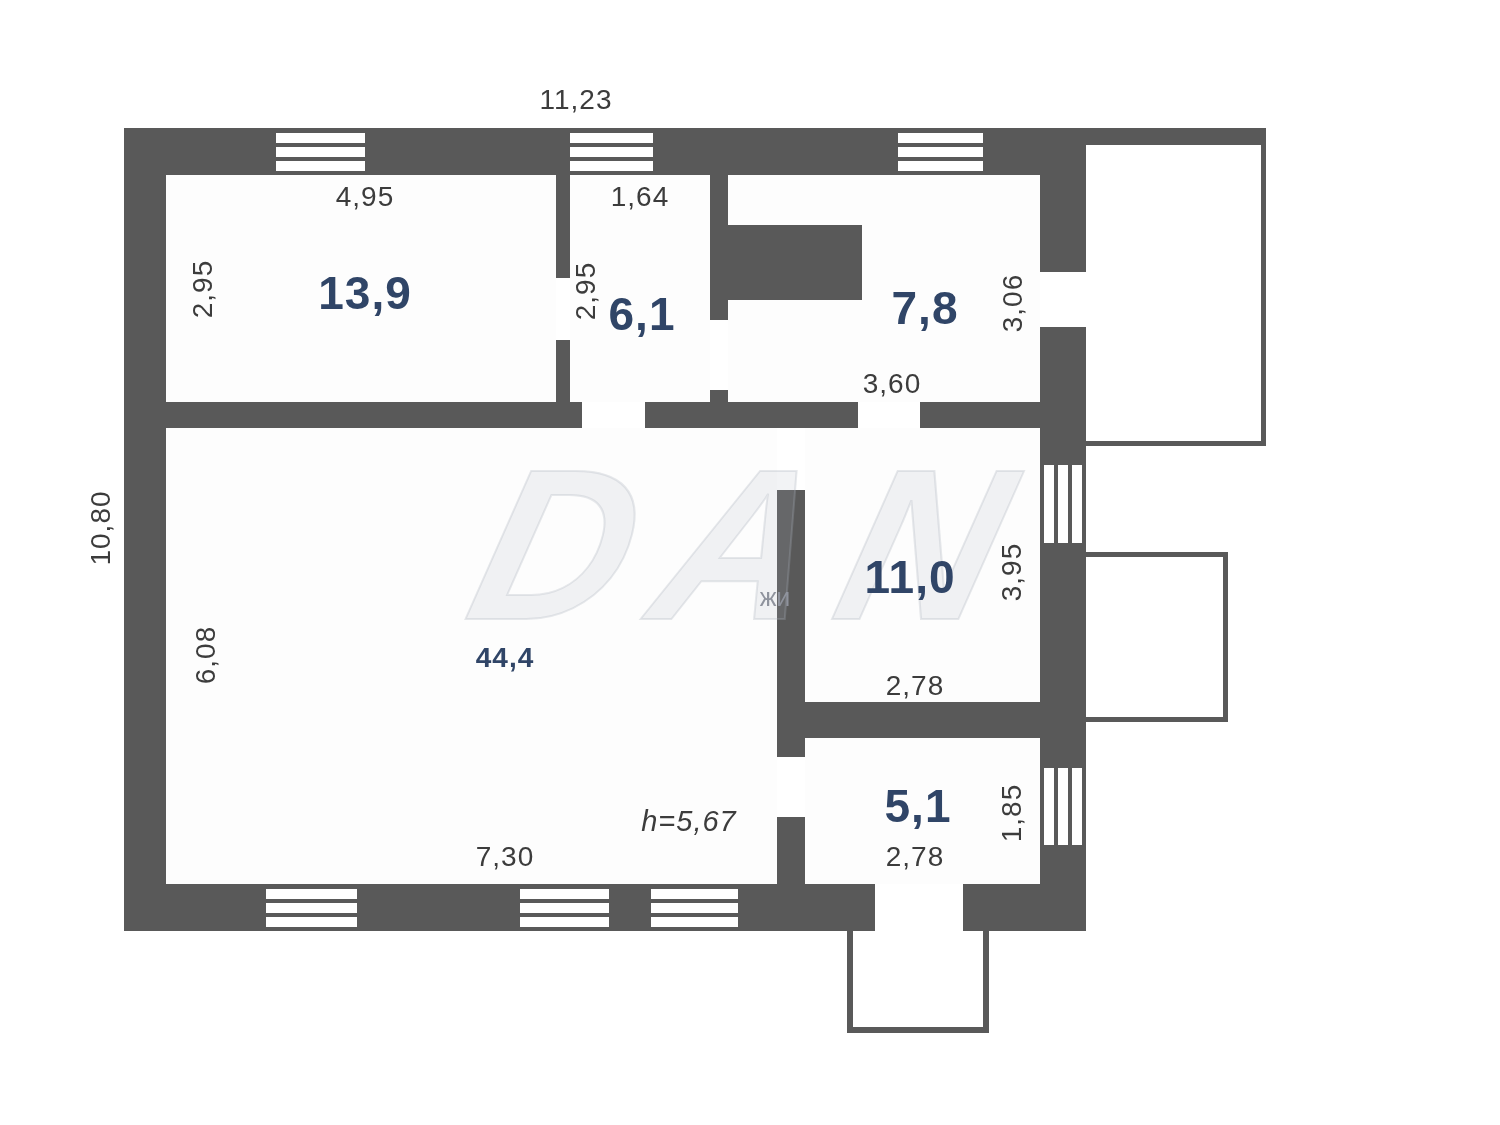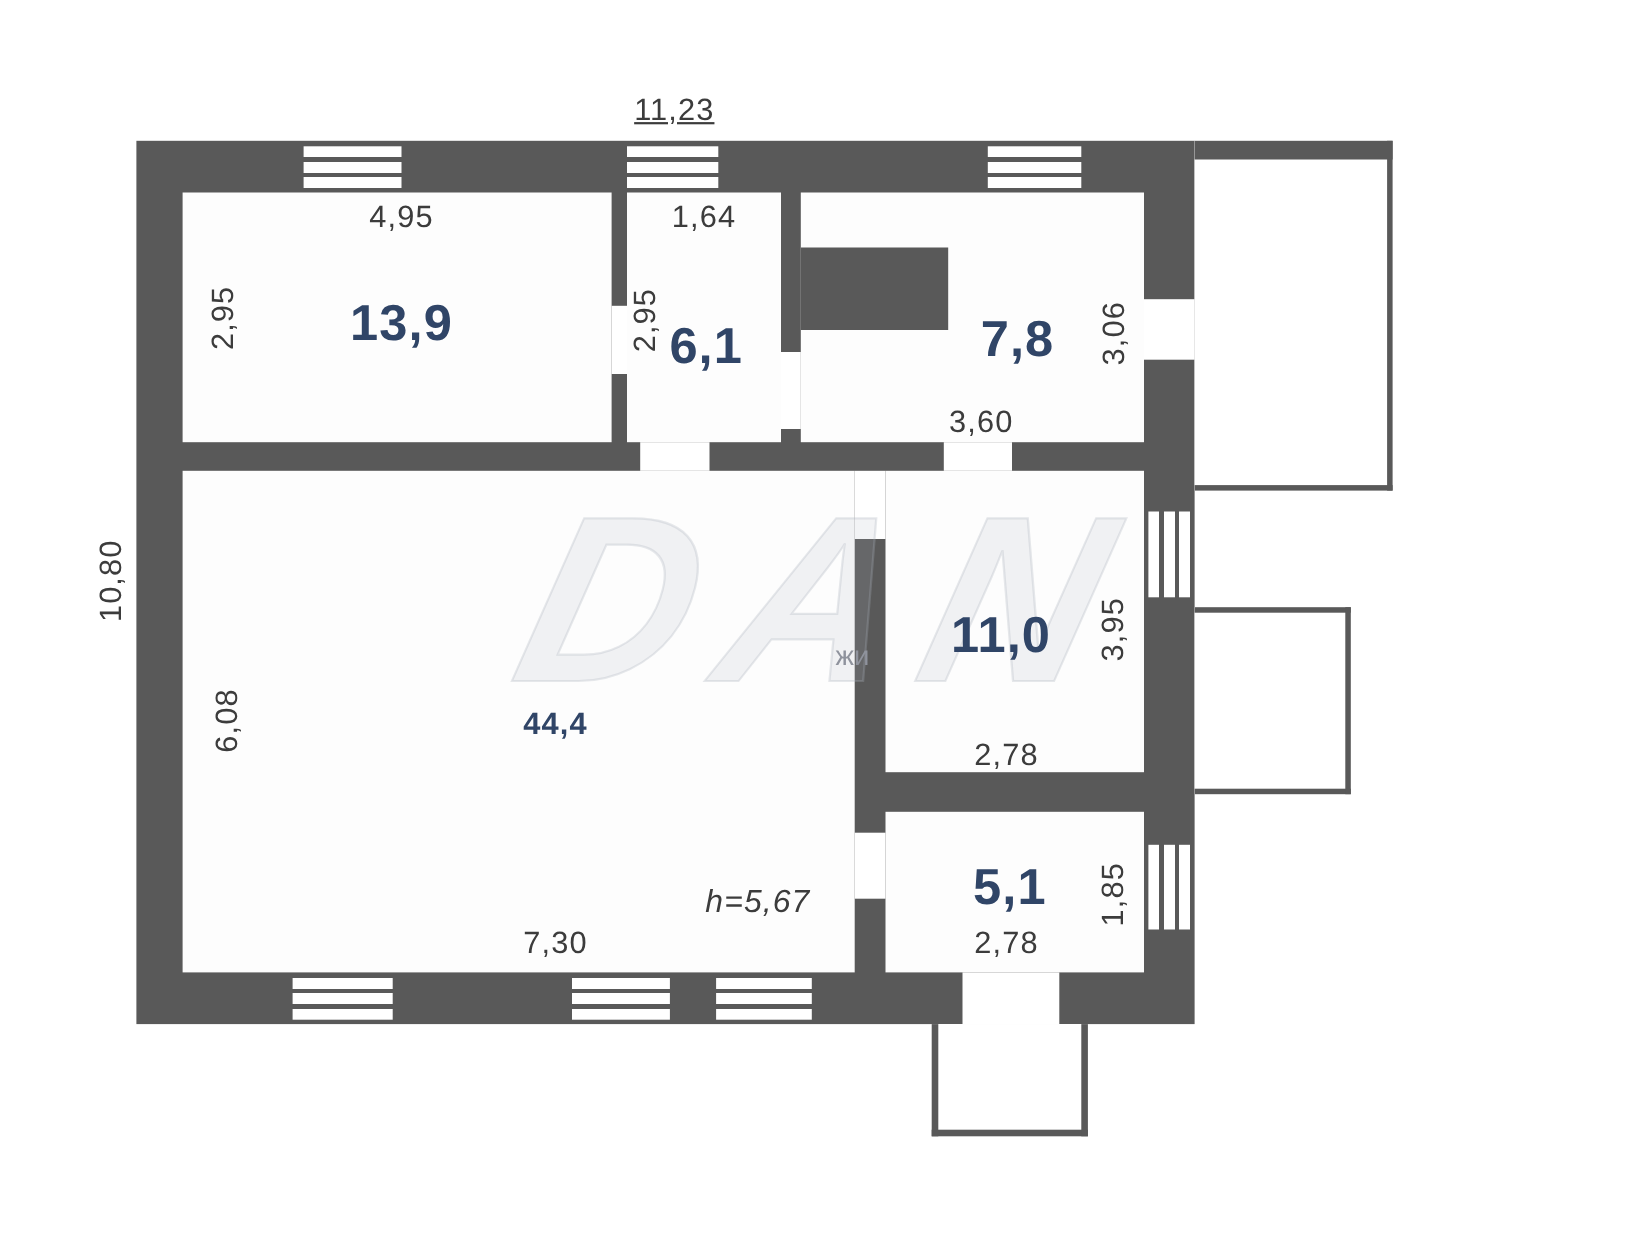--- a/index.html
+++ b/index.html
@@ -86,21 +86,21 @@
   <div class="abs win-v" style="left:1044px;top:465px;width:38px;height:78px;"></div>
   <div class="abs win-v" style="left:1044px;top:768px;width:38px;height:77px;"></div>
 
   <div class="abs annex" style="left:1086px;top:128px;width:180px;height:318px;border-top-width:17px;border-left-width:0;"></div>
   <div class="abs annex" style="left:1086px;top:552px;width:142px;height:170px;border-left-width:0;"></div>
   <div class="abs annex" style="left:847px;top:931px;width:142px;height:102px;border-width:6px;border-top-width:0;"></div>
 
   <div class="abs wm-big" style="left:755px;top:545px;">DAN</div>
   <div class="abs wm-small" style="left:775px;top:597px;">жи</div>
 
-  <div class="abs dim" style="left:613px;top:100px;text-decoration:underline;">11,23</div>
+  <div class="abs dim" style="left:576px;top:100px;">11,23</div>
   <div class="abs dim rot" style="left:101px;top:528px;">10,80</div>
 
   <div class="abs dim" style="left:365px;top:197px;">4,95</div>
   <div class="abs dim rot" style="left:203px;top:289px;">2,95</div>
   <div class="abs area-label" style="left:365px;top:293px;">13,9</div>
 
   <div class="abs dim" style="left:640px;top:197px;">1,64</div>
   <div class="abs dim rot" style="left:586px;top:291px;">2,95</div>
   <div class="abs area-label" style="left:642px;top:314px;">6,1</div>
 

